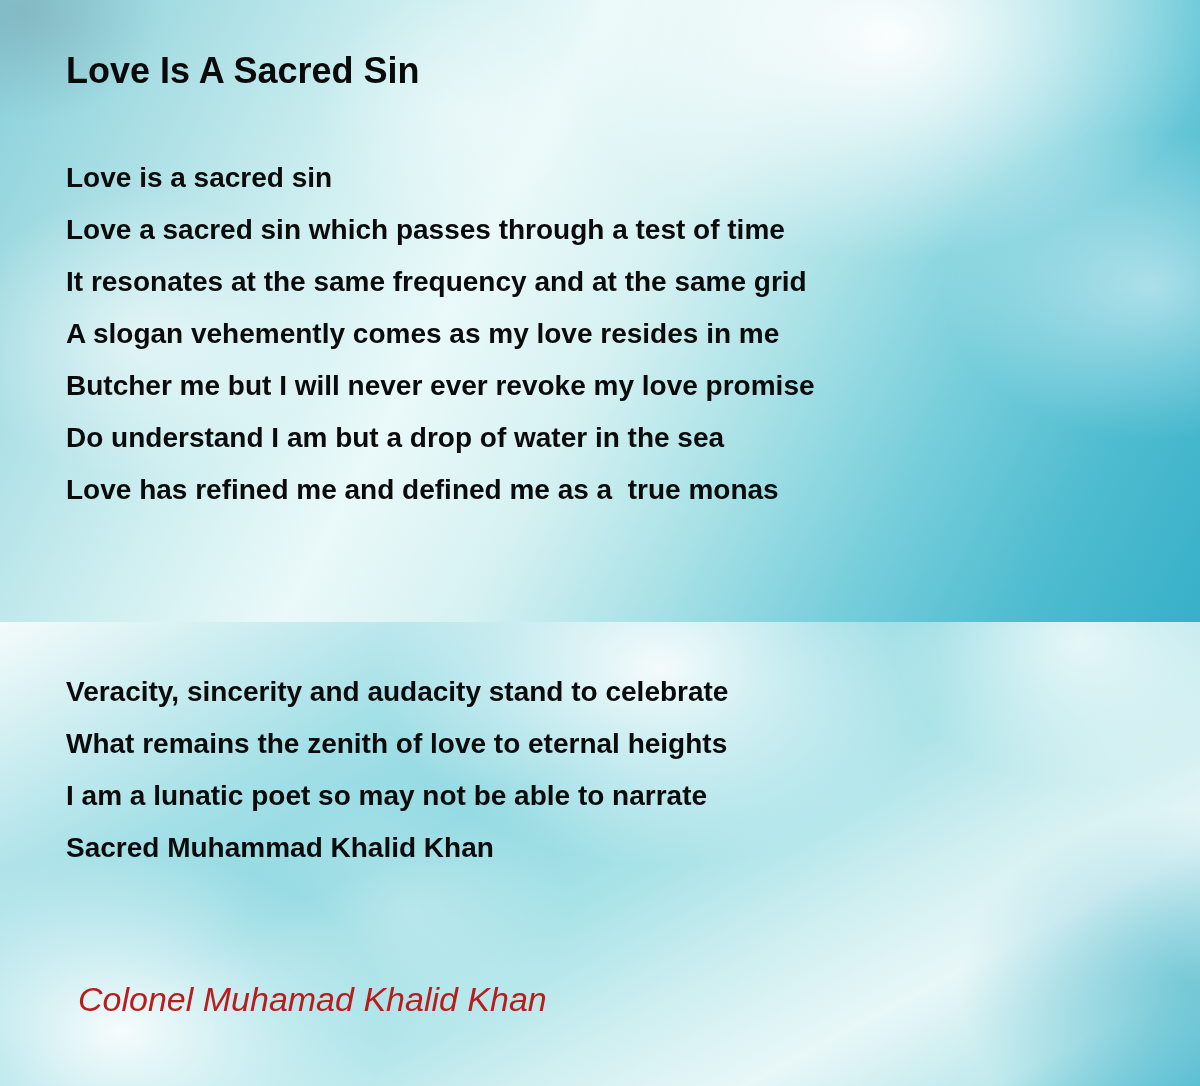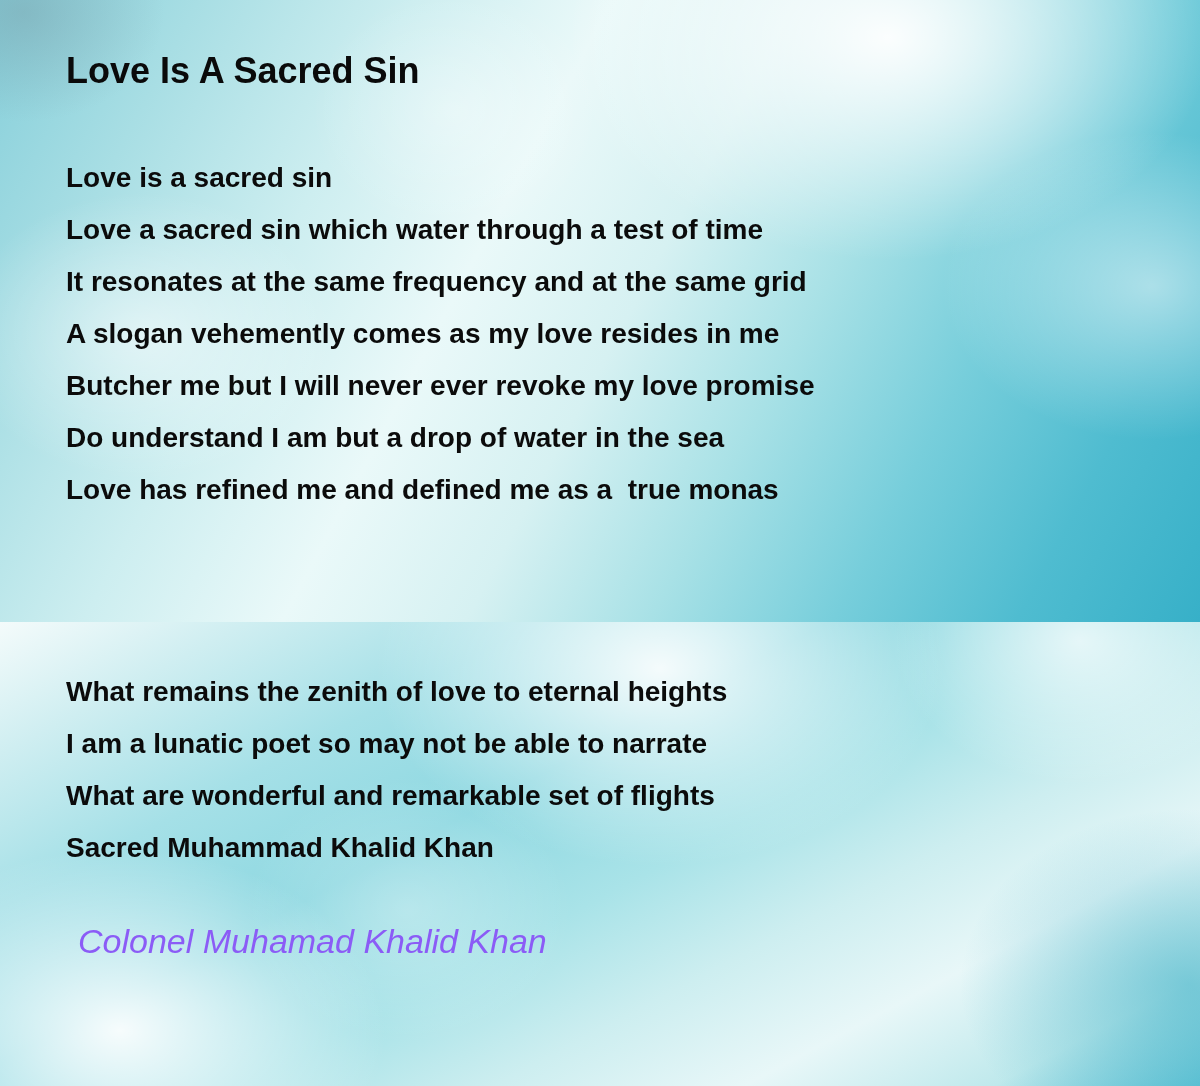--- a/index.html
+++ b/index.html
@@ -106,53 +106,53 @@
     font-weight: bold;
     color: #0b0b0b;
     line-height: 52px;
     height: 52px;
     white-space: pre;
   }
 
   #signature {
     position: absolute;
     left: 78px;
-    top: 922px;
+    top: 980px;
     font-size: 34px;
     font-style: italic;
     font-weight: normal;
-    color: #8b5cf6;
+    color: #b91c1c;
     white-space: pre;
   }
 </style>
 </head>
 <body>
 
 <div id="poem-page">
 
   <div class="panel" id="panel-top"></div>
   <div class="panel" id="panel-bottom"></div>
 
   <div class="text-layer">
 
     <div id="poem-title">Love Is A Sacred Sin</div>
 
     <div class="stanza" id="stanza-one">
       <div class="poem-line">Love is a sacred sin</div>
-      <div class="poem-line">Love a sacred sin which water through a test of time</div>
+      <div class="poem-line">Love a sacred sin which passes through a test of time</div>
       <div class="poem-line">It resonates at the same frequency and at the same grid</div>
       <div class="poem-line">A slogan vehemently comes as my love resides in me</div>
       <div class="poem-line">Butcher me but I will never ever revoke my love promise</div>
       <div class="poem-line">Do understand I am but a drop of water in the sea</div>
       <div class="poem-line">Love has refined me and defined me as a  true monas</div>
     </div>
 
     <div class="stanza" id="stanza-two">
+      <div class="poem-line">Veracity, sincerity and audacity stand to celebrate</div>
       <div class="poem-line">What remains the zenith of love to eternal heights</div>
       <div class="poem-line">I am a lunatic poet so may not be able to narrate</div>
-      <div class="poem-line">What are wonderful and remarkable set of flights</div>
       <div class="poem-line">Sacred Muhammad Khalid Khan</div>
     </div>
 
     <div id="signature">Colonel Muhamad Khalid Khan</div>
 
   </div>
 </div>
 
 </body></html>

